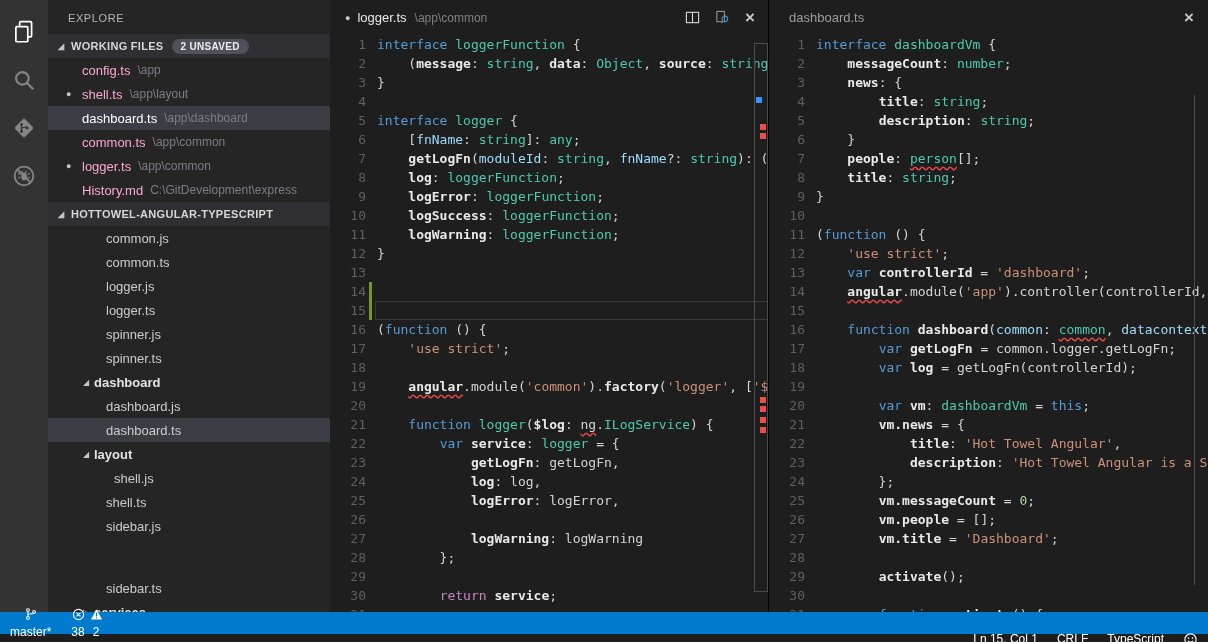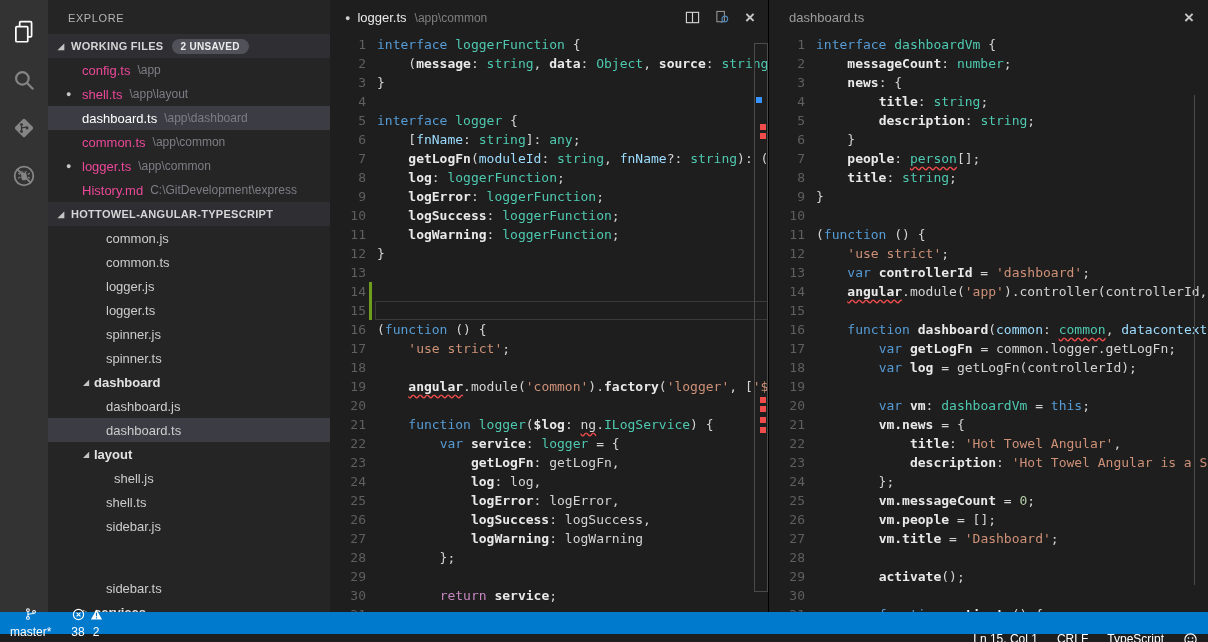--- a/index.html
+++ b/index.html
@@ -14,21 +14,21 @@
 
   
   .sidebar{width:282px;background:#252526;flex:none;overflow:hidden;}
   .sidebar-title{height:34px;line-height:37px;padding-left:20px;font-size:11px;color:#b5b5b5;letter-spacing:.6px;}
   .section-header{height:24px;display:flex;align-items:center;background:#2e2e33;
                   font-size:11px;font-weight:bold;color:#d6d6d6;padding-left:10px;letter-spacing:.3px;cursor:pointer;}
   .tw{width:13px;font-size:8px;color:#c5c5c5;flex:none;}
   .badge{margin-left:8px;background:#51515a;border-radius:9px;padding:2px 9px;font-size:10px;font-weight:bold;color:#ececec;}
   .wf-row{height:24px;display:flex;align-items:center;padding-left:18px;font-size:13px;cursor:pointer;white-space:nowrap;}
   .wf-dot{width:16px;font-size:9px;color:#c8c8c8;flex:none;}
-  .wf-name{color:#ec4899;}
+  .wf-name{color:#f9a8d4;}
   .wf-path{margin-left:7px;font-size:12px;color:#7d7d85;}
   .row-selected{background:#3c3c44;}
   .row-selected .wf-name{color:#ffffff;}
   .tree-row{height:24px;display:flex;align-items:center;font-size:13px;color:#cccccc;cursor:pointer;white-space:nowrap;}
   .tree-arrow{width:11px;font-size:8px;color:#c5c5c5;flex:none;}
   .tree-folder-label{font-weight:bold;color:#e2e2e2;}
 
   
   .editor{position:relative;background:#1e1e1e;overflow:hidden;}
   #pane-0{width:438px;flex:none;}
@@ -341,21 +341,20 @@
         <div class="code-line">
           <span class="ln">24</span>
           <span class="lc"><span class="tk-d">            </span><span class="tk-b">log</span><span class="tk-d">: log,</span></span>
         </div>
         <div class="code-line">
           <span class="ln">25</span>
           <span class="lc"><span class="tk-d">            </span><span class="tk-b">logError</span><span class="tk-d">: logError,</span></span>
         </div>
         <div class="code-line">
           <span class="ln">26</span>
-          <span class="lc"><span class="tk-d">            </span><span class="tk-b">logSuccess</span><span class="tk-d">: logSuccess,</span></span>
         </div>
         <div class="code-line">
           <span class="ln">27</span>
           <span class="lc"><span class="tk-d">            </span><span class="tk-b">logWarning</span><span class="tk-d">: logWarning</span></span>
         </div>
         <div class="code-line">
           <span class="ln">28</span>
           <span class="lc"><span class="tk-d">        };</span></span>
         </div>
         <div class="code-line">

